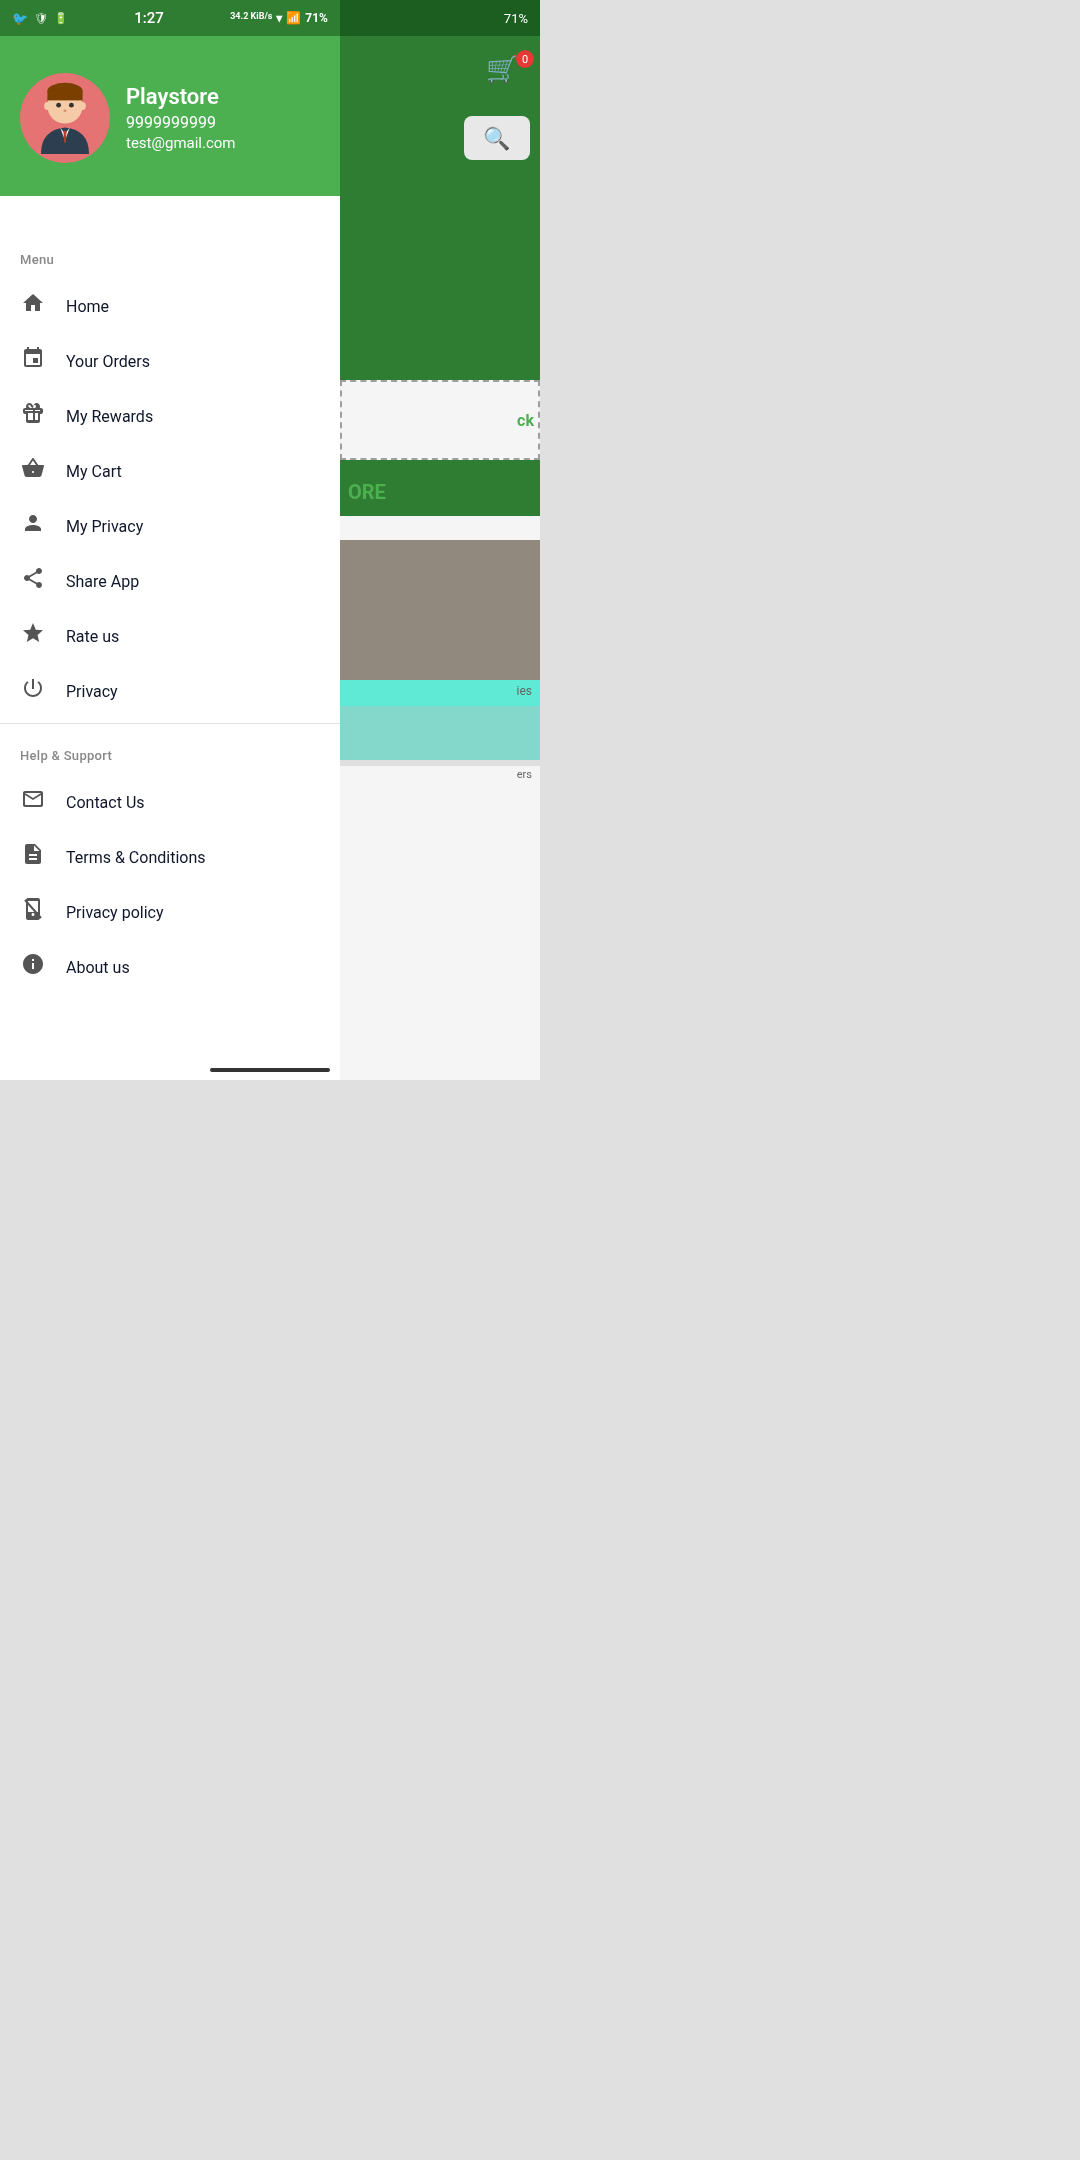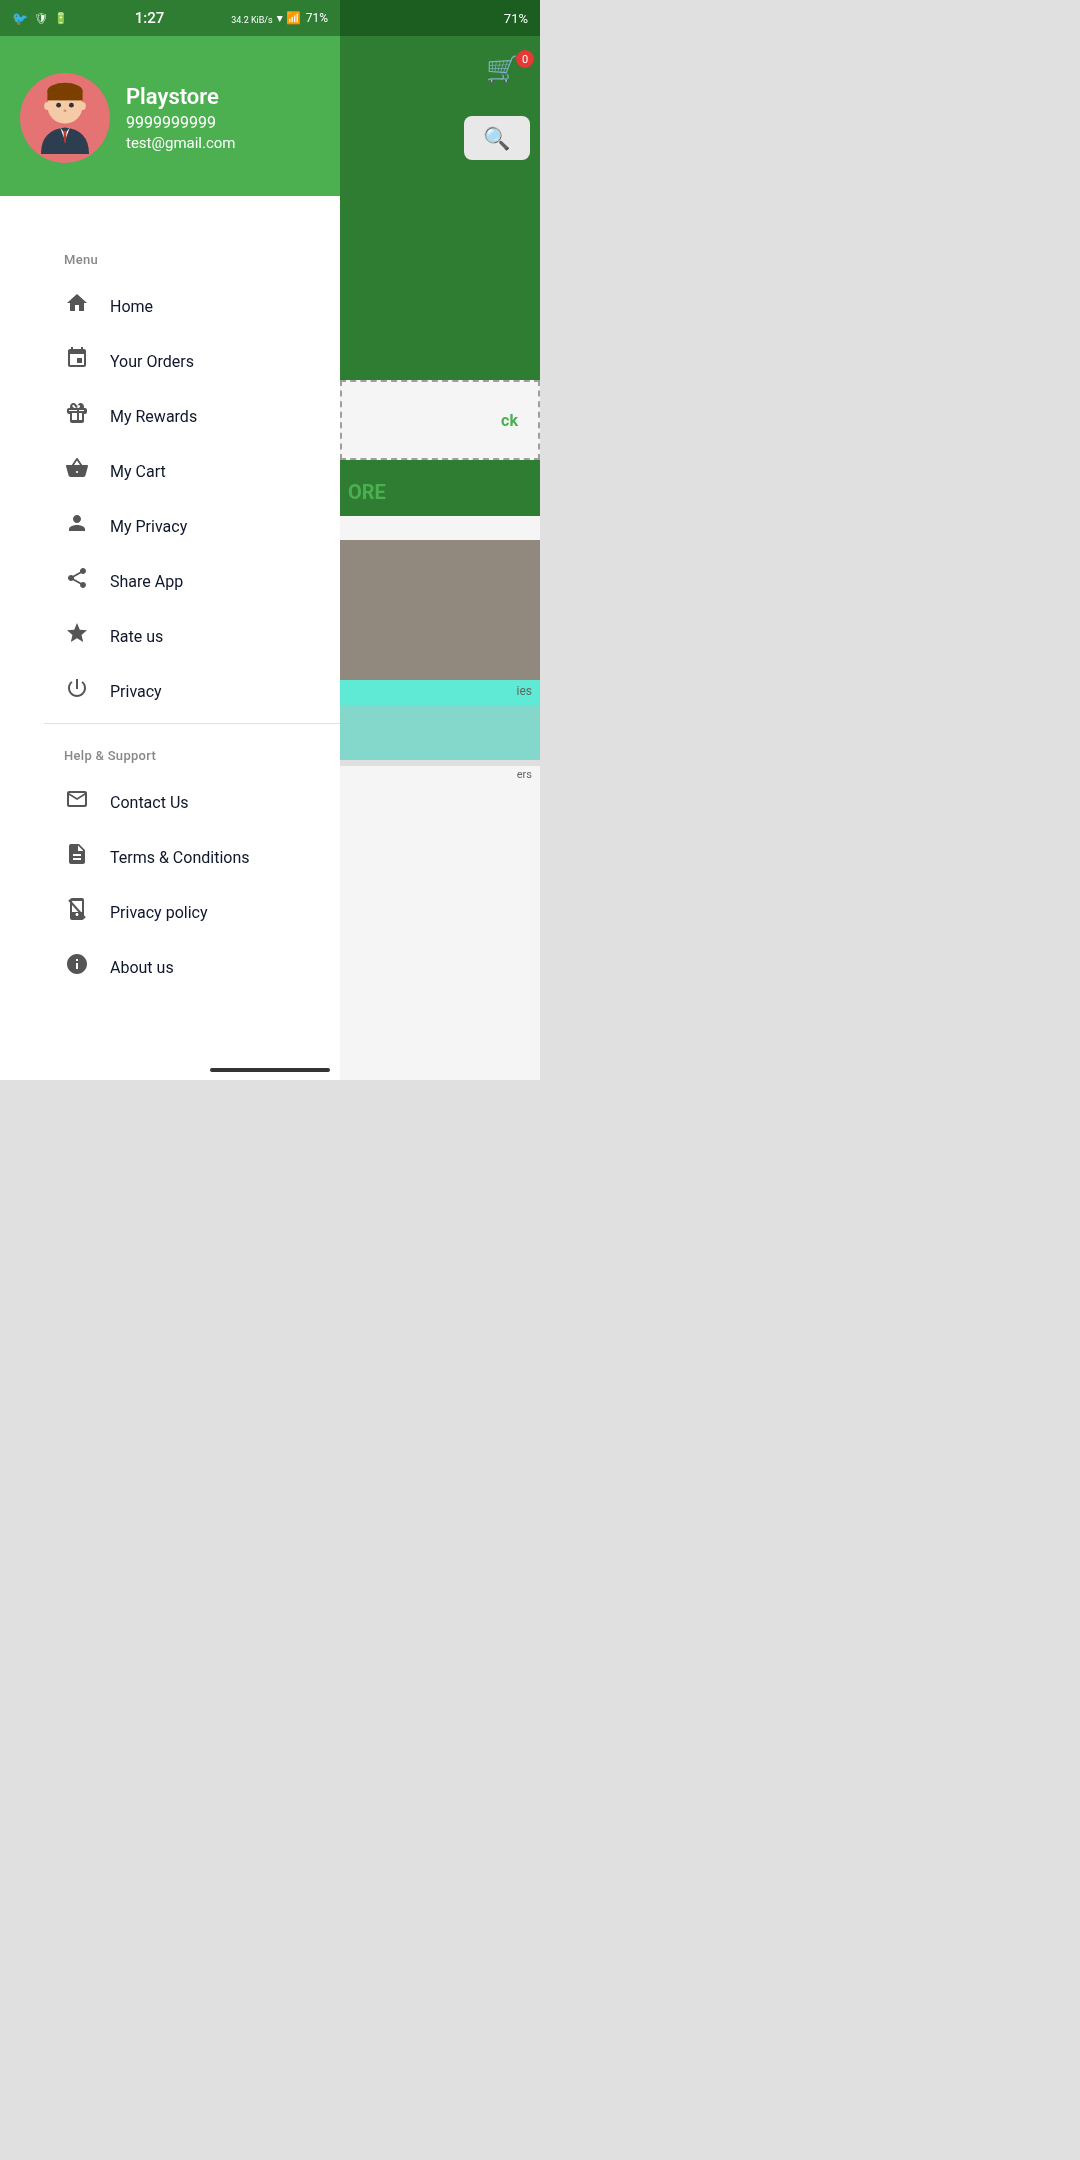--- a/index.html
+++ b/index.html
@@ -21,21 +21,21 @@
       background: #2e7d32;
       display: flex;
       align-items: center;
       justify-content: space-between;
       padding: 0 12px;
       color: white;
       font-size: 13px;
     }
     .status-left { display: flex; gap: 6px; align-items: center; }
     .status-center { font-size: 15px; font-weight: 500; text-align: center; }
-    .status-right { display: flex; align-items: flex-end; gap: 4px; font-size: 12px; }
+    .status-right { display: flex; align-items: flex-start; gap: 4px; font-size: 12px; font-weight: bold; }
 
     
     .bg-app {
       position: absolute;
       top: 0;
       left: 0;
       width: 540px;
       height: 1080px;
       background: #f5f5f5;
       z-index: 0;
@@ -95,21 +95,20 @@
       font-size: 16px;
       margin-bottom: 2px;
     }
     .user-email { font-size: 15px; }
 
     
     .drawer-menu {
       flex: 1;
       overflow-y: auto;
       background: white;
-      padding-left: 44px;
     }
 
     .section-label {
       padding: 16px 20px 8px 20px;
       font-size: 13px;
       color: #888;
       font-weight: 500;
       letter-spacing: 0.3px;
     }
 
@@ -177,21 +176,21 @@
       </div>
     </div>
 
     <div style="position:absolute;top:80px;right:10px;width:66px;height:44px;background:#e8e8e8;border-radius:8px;display:flex;align-items:center;justify-content:center;">
       <span style="color:#1565c0;font-size:22px;">🔍</span>
     </div>
   </div>
 
   <div style="position:absolute;top:236px;left:340px;width:200px;height:280px;background:#2e7d32;z-index:1;"></div>
 
-  <div style="position:absolute;top:380px;left:340px;width:200px;height:80px;background:#f5f5f5;z-index:2;border:2px dashed #9e9e9e;display:flex;align-items:center;justify-content:flex-end;padding-right:20px;">
+  <div style="position:absolute;top:380px;left:340px;width:200px;height:80px;background:#f5f5f5;z-index:2;border:2px dashed #9e9e9e;display:flex;align-items:center;justify-content:flex-end;padding-right:4px;">
     <span style="color:#4caf50;font-weight:bold;font-size:16px;">ck</span>
   </div>
 
   <div style="position:absolute;top:480px;left:340px;width:164px;z-index:2;padding-left:8px;">
     <span style="color:#4caf50;font-weight:bold;font-size:20px;">ORE</span>
   </div>
 
   <div style="position:absolute;top:540px;left:340px;width:200px;height:220px;background:#5eead4;z-index:2;text-align:right;">
     <div style="width:100%;height:140px;background:#c62828;opacity:0.5;"></div>
     <div style="padding:4px 8px;font-size:12px;color:#666;">ies</div>

